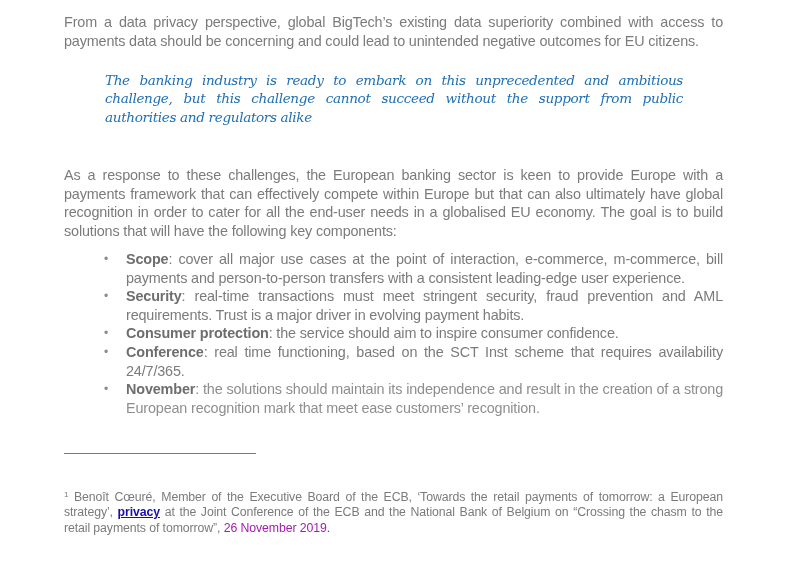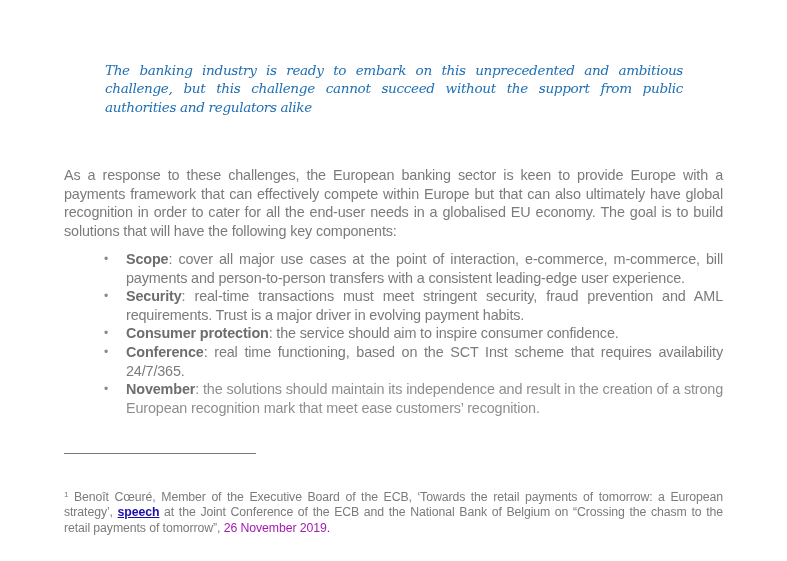--- a/index.html
+++ b/index.html
@@ -28,21 +28,21 @@
       font-size: 14.4px;
       line-height: 18.6px;
       color: #7b7b7b;
       text-align: justify;
       letter-spacing: -0.15px;
     }
     .para-privacy { top: 13px; }
     .quote {
       position: absolute;
       left: 105px;
-      top: 61px;
+      top: 71px;
       width: 578px;
       font-family: "DejaVu Serif", "Liberation Serif", serif;
       font-style: italic;
       font-size: 13.6px;
       line-height: 18.3px;
       color: #1f6fb4;
       text-align: justify;
       letter-spacing: -0.35px;
     }
     .para-response { top: 166px; }
@@ -105,20 +105,21 @@
       font-weight: bold;
       text-decoration: underline;
     }
     .footnote .date { color: #a21caf; }
   </style>
 </head>
 <body>
 
 <div class="page">
 
+  <div class="para para-privacy">From a data privacy perspective, global BigTech’s existing data superiority combined with access to payments data should be concerning and could lead to unintended negative outcomes for EU citizens.</div>
 
   <div class="quote">The banking industry is ready to embark on this unprecedented and ambitious challenge, but this challenge cannot succeed without the support from public authorities and regulators alike</div>
 
   <div class="para para-response">As a response to these challenges, the European banking sector is keen to provide Europe with a payments framework that can effectively compete within Europe but that can also ultimately have global recognition in order to cater for all the end-user needs in a globalised EU economy. The goal is to build solutions that will have the following key components:</div>
 
   <ul class="bullets">
     <li class="bullet">
       <span class="dot">•</span>
       <span class="term">Scope</span><span>: cover all major use cases at the point of interaction, e-commerce, m-commerce, bill payments and person-to-person transfers with a consistent leading-edge user experience.</span>
     </li>
@@ -135,15 +136,15 @@
       <span class="term">Conference</span><span>: real time functioning, based on the SCT Inst scheme that requires availability 24/7/365.</span>
     </li>
     <li class="bullet last">
       <span class="dot">•</span>
       <span class="term">November</span><span>: the solutions should maintain its independence and result in the creation of a strong European recognition mark that meet ease customers’ recognition.</span>
     </li>
   </ul>
 
   <div class="fn-rule"></div>
 
-  <div class="footnote"><sup>1</sup><span> Benoît Cœuré, Member of the Executive Board of the ECB, ‘Towards the retail payments of tomorrow: a European strategy’, </span><a>speech</a><span> at the Joint Conference of the ECB and the National Bank of Belgium on “Crossing the chasm to the retail payments of tomorrow”, </span><span class="date">26 November 2019.</span></div>
+  <div class="footnote"><sup>1</sup><span> Benoît Cœuré, Member of the Executive Board of the ECB, ‘Towards the retail payments of tomorrow: a European strategy’, </span><a>privacy</a><span> at the Joint Conference of the ECB and the National Bank of Belgium on “Crossing the chasm to the retail payments of tomorrow”, </span><span class="date">26 November 2019.</span></div>
 
 </div>
 
 </body></html>

